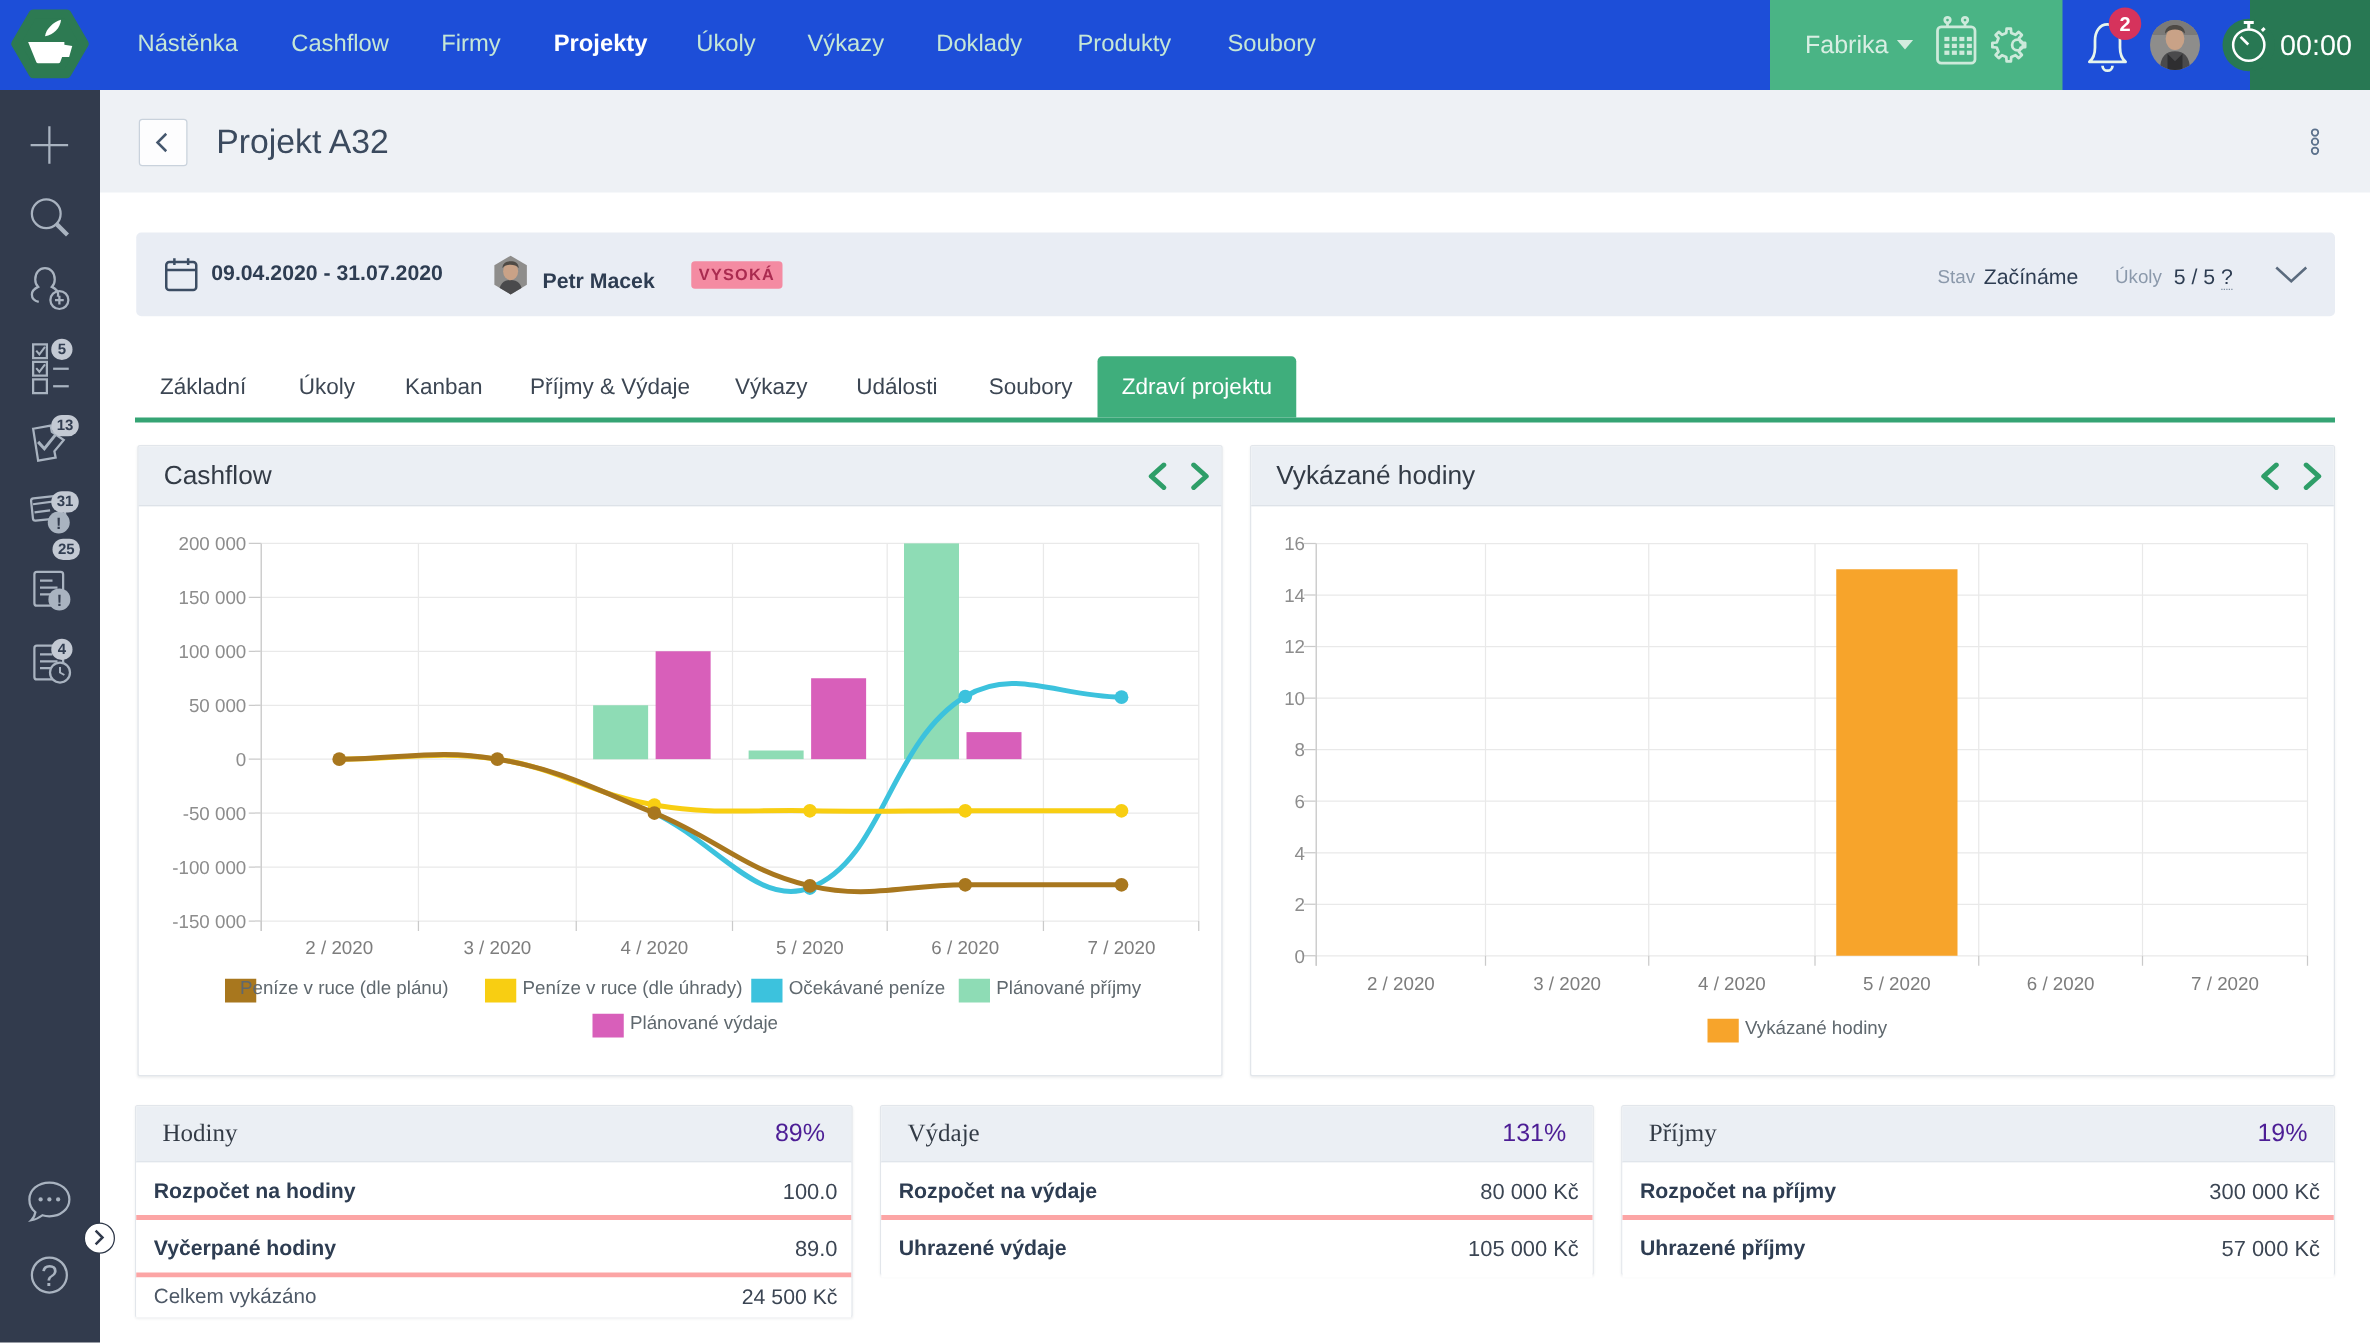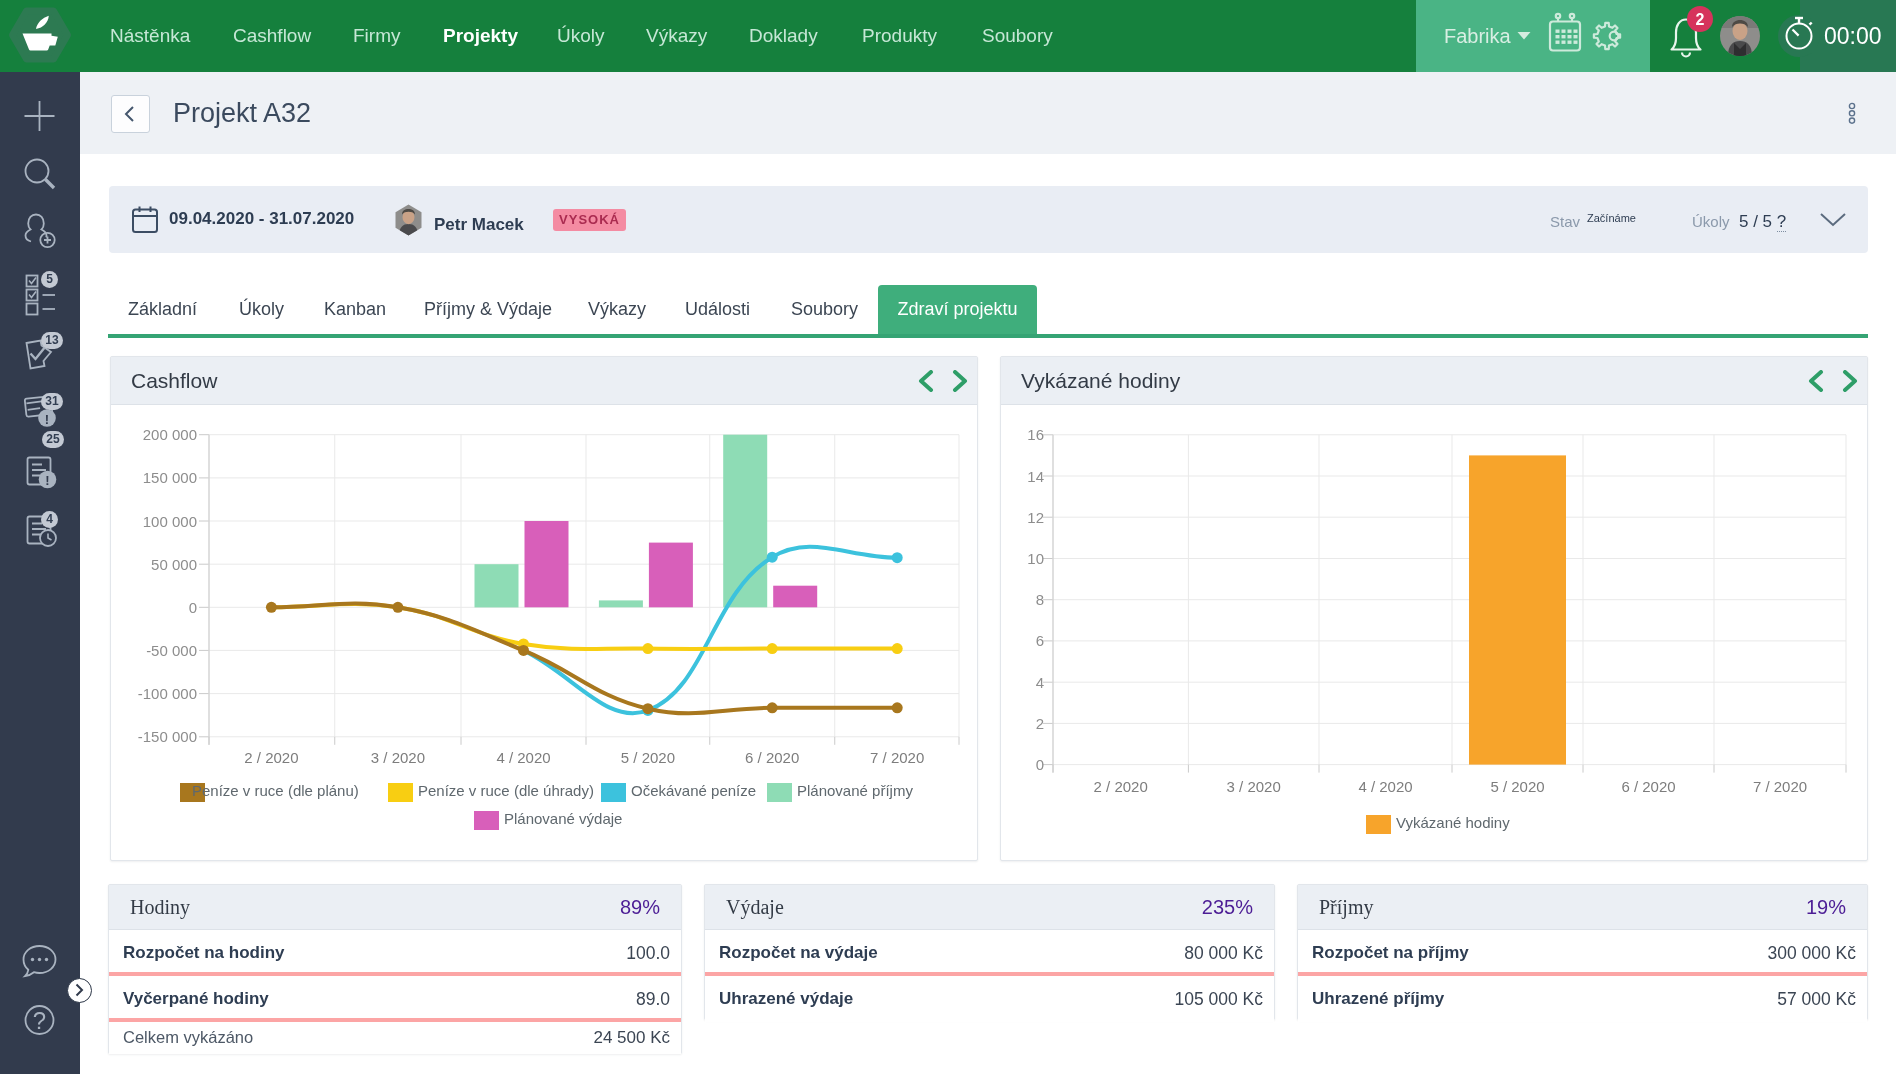--- a/index.html
+++ b/index.html
@@ -1,18 +1,18 @@
 <!DOCTYPE html>
 <html><head>
 <meta charset="utf-8">
 <style>
 * { margin:0; padding:0; box-sizing:border-box; }
 html,body { width:1896px; height:1074px; overflow:hidden; background:#fff;
   font-family:"Liberation Sans", sans-serif; }
-#nav { position:absolute; left:0; top:0; width:1896px; height:72px; background:#15803d; }
+#nav { position:absolute; left:0; top:0; width:1896px; height:72px; background:#1d4ed8; }
 .navitem { position:absolute; top:0; height:72px; line-height:72px; color:#c6e7d6; font-size:19px; }
 .navitem.active { color:#fff; font-weight:bold; }
 #fabsec { position:absolute; left:1416px; top:0; width:234px; height:72px; background:#4ab485; }
 #fabrika { position:absolute; left:28px; top:0; height:72px; line-height:72px; color:#d8eee3; font-size:20px; }
 #timerblock { position:absolute; left:1800px; top:0; width:96px; height:72px; background:#287853; }
 #timerbulge { position:absolute; left:1778px; top:15px; width:42px; height:42px; border-radius:50%; background:#287853; }
 #timertext { position:absolute; left:1824px; top:0; height:72px; line-height:72px; color:#fff; font-size:23px; letter-spacing:0px; }
 #sidebar { position:absolute; left:0; top:72px; width:80px; height:1002px; background:#323b4d; }
 .sbadge { position:absolute; background:#c3c9d3; color:#323e52; font-size:12px; font-weight:bold;
   border-radius:9px; height:17px; line-height:17px; text-align:center; }
@@ -216,21 +216,21 @@
 <g clip-path="url(#hexclip)">
 <rect x="0" y="0" width="31" height="32" fill="#8e8d8b"></rect>
 <path d="M6 32 C6 23 10 20 15.5 20 C21 20 25 23 25 32 Z" fill="#4a4a4c"></path>
 <ellipse cx="15.5" cy="13" rx="6" ry="7.2" fill="#c9a287"></ellipse>
 <path d="M9 10.5 C9 6.5 12 5 15.5 5 C19 5 22 6.5 22 10.5 C20.5 8.5 18 7.8 15.5 7.8 C13 7.8 10.5 8.5 9 10.5 Z" fill="#4e4a45"></path>
 </g>
     </svg>
 <span class="dark" style="position:absolute;left:325px;top:29px;font-size:17px;font-weight:bold;">Petr Macek</span>
 <span id="vysoka">VYSOKÁ</span>
 <span class="gray" style="position:absolute;left:1441px;top:27px;font-size:15px;">Stav</span>
-<span class="dark" style="position:absolute;left:1478px;top:26px;font-size:11px;">Začínáme</span>
+<span class="dark" style="position:absolute;left:1478px;top:26px;font-size:17px;">Začínáme</span>
 <span class="gray" style="position:absolute;left:1583px;top:27px;font-size:15px;">Úkoly</span>
 <span class="dark" style="position:absolute;left:1630px;top:26px;font-size:17px;">5 / 5 <span style="border-bottom:1.5px dotted #7d8da0;">?</span></span>
 <svg style="position:absolute;left:1710px;top:26px" width="28" height="16" viewBox="0 0 28 16">
 <path d="M2 2 L14 13 L26 2" stroke="#5b6b7e" stroke-width="2" fill="none"></path>
     </svg>
 </div>
 <div id="tabs">
   <span class="tab" style="left:48px">Základní</span>
   <span class="tab" style="left:159px">Úkoly</span>
   <span class="tab" style="left:244px">Kanban</span>
@@ -405,21 +405,21 @@
       <span class="r">89.0</span>
     </div>
   <div class="srow plain" style="top:137px; height:32px; border-bottom:none;">
       <span class="l" style="top:6px">Celkem vykázáno</span>
       <span class="r" style="top:6px">24 500 Kč</span>
     </div>
 </div>
 <div class="card scard" style="left:704px; width:571px; height:136px;">
   <div class="shead">
       <span class="t">Výdaje</span>
-      <span class="v">235%</span>
+      <span class="v">131%</span>
     </div>
   <div class="srow" style="top:45px">
       <span class="l">Rozpočet na výdaje</span>
       <span class="r">80 000 Kč</span>
     </div>
   <div class="srow" style="top:91px; border-bottom:none;">
       <span class="l">Uhrazené výdaje</span>
       <span class="r">105 000 Kč</span>
     </div>
 </div>

